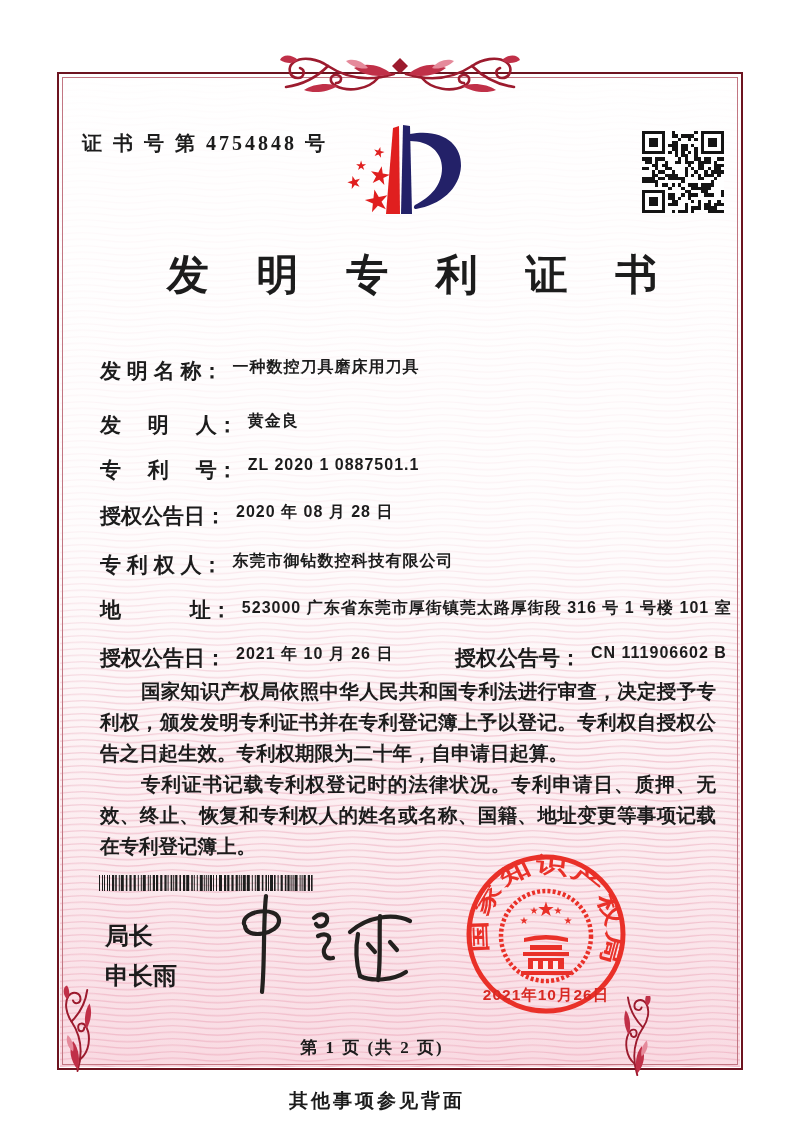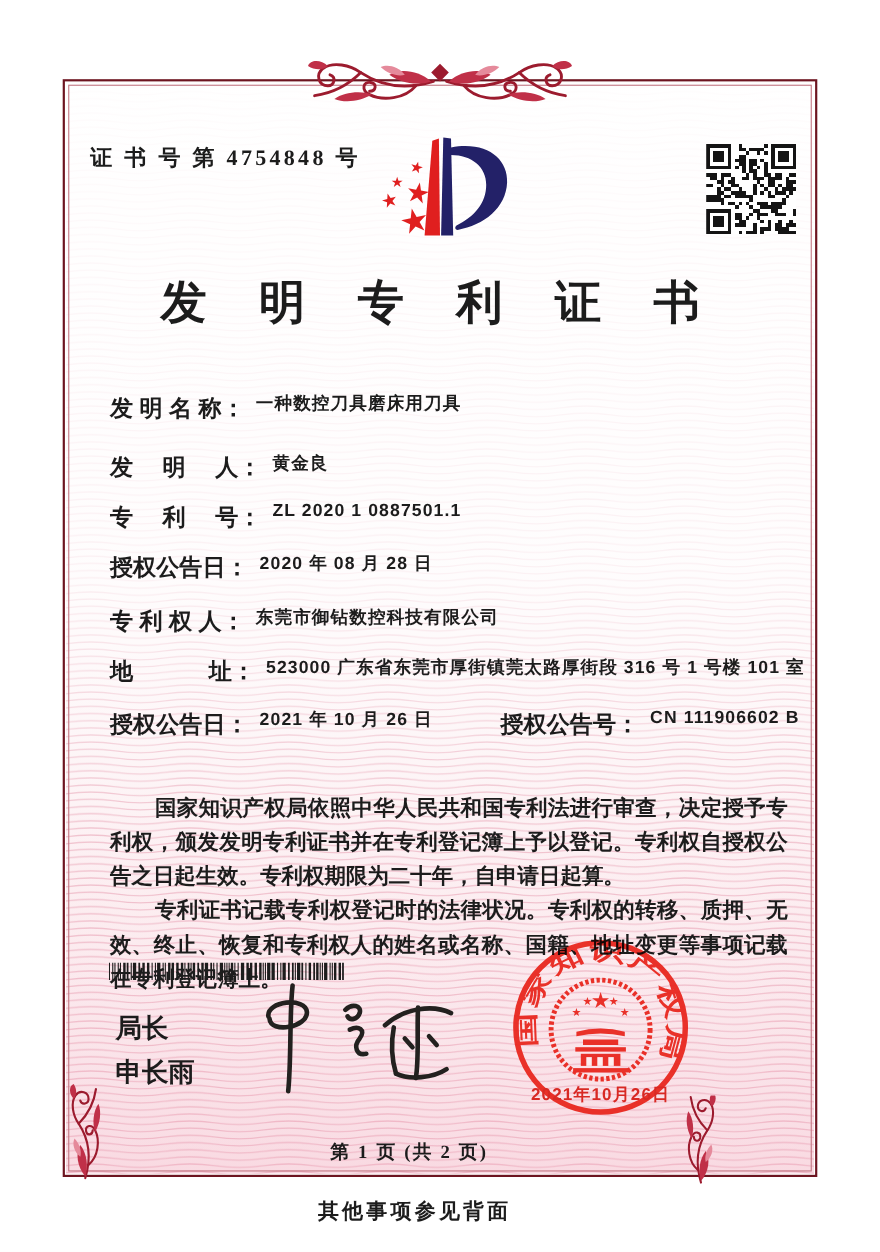--- a/index.html
+++ b/index.html
@@ -26,37 +26,38 @@
     position:absolute;left:82px;top:130px;
     font-family:"Liberation Serif",serif;
     font-size:20px;font-weight:600;letter-spacing:3px;
   }
   .qr{position:absolute;left:642px;top:131px;width:82px;height:82px;}
   .logo{position:absolute;left:330px;top:92px;width:172px;height:150px;}
   .title{
     position:absolute;left:57px;top:247px;width:686px;
     text-align:center;font-size:42px;font-weight:700;letter-spacing:18px;
     font-family:"Liberation Sans",sans-serif;
+    padding-left:21px;
   }
   .fields{position:absolute;left:0;top:0;}
   .row{position:absolute;left:100px;white-space:nowrap;}
   .lab{
     display:inline-block;font-size:21px;font-weight:700;vertical-align:top;text-align:right;
   }
   .colon{font-size:21px;font-weight:700;}
   .val{
     display:inline-block;font-size:16px;font-weight:700;margin-left:10px;
     vertical-align:top;letter-spacing:1px;
   }
   .val.wrap{white-space:normal;width:505px;line-height:1.45;}
   .row2{position:absolute;left:455px;white-space:nowrap;}
   .paras{
     position:absolute;left:100px;top:676px;width:616px;
     font-family:"Liberation Serif",serif;
-    font-size:19.5px;font-weight:600;line-height:31px;text-align:justify;margin-top:44px;
+    font-size:19.5px;font-weight:600;line-height:31px;text-align:justify;
   }
   .paras p{margin:0;text-indent:2.1em;}
   .barcode{position:absolute;left:99px;top:875px;width:215px;height:16px;}
   .officer{position:absolute;left:105px;top:916px;font-size:24px;font-weight:700;line-height:40px;}
   .signature{position:absolute;left:222px;top:888px;width:200px;height:112px;}
   .seal{position:absolute;left:462px;top:850px;width:168px;height:168px;opacity:.94;mix-blend-mode:multiply;}
   .page-num{
     position:absolute;left:57px;top:1036px;width:630px;text-align:center;
     font-size:17px;font-weight:600;letter-spacing:2px;
     font-family:Liberation Serif, serif;
@@ -481,21 +482,21 @@
       <div class="row" style="top:644px">
         <span class="lab">授权公告日</span><span class="colon">：</span><span class="val">2021 年 10 月 26 日</span>
       </div>
       <div class="row2" style="top:644px;position:absolute">
         <span class="lab">授权公告号</span><span class="colon">：</span><span class="val">CN 111906602 B</span>
       </div>
     </div>
 
     <div class="paras">
       <p>国家知识产权局依照中华人民共和国专利法进行审查，决定授予专利权，颁发发明专利证书并在专利登记簿上予以登记。专利权自授权公告之日起生效。专利权期限为二十年，自申请日起算。</p>
-      <p>专利证书记载专利权登记时的法律状况。专利权的转移、质押、无效、终止、恢复和专利权人的姓名或名称、国籍、地址变更等事项记载在专利登记簿上。</p>
+      <p>专利证书记载专利权登记时的法律状况。专利申请日、质押、无效、终止、恢复和专利权人的姓名或名称、国籍、地址变更等事项记载在专利登记簿上。</p>
     </div>
 
     <svg class="barcode" id="barcode" viewBox="0 0 215 16" preserveAspectRatio="none">
         <rect x="0" y="0" width="1" height="16" fill="#1d1d1d"></rect>
         <rect x="3" y="0" width="1" height="16" fill="#1d1d1d"></rect>
         <rect x="5" y="0" width="1" height="16" fill="#1d1d1d"></rect>
         <rect x="8" y="0" width="1" height="16" fill="#1d1d1d"></rect>
         <rect x="10" y="0" width="1" height="16" fill="#1d1d1d"></rect>
         <rect x="13" y="0" width="2.2" height="16" fill="#1d1d1d"></rect>
         <rect x="16.2" y="0" width="1.6" height="16" fill="#1d1d1d"></rect>

